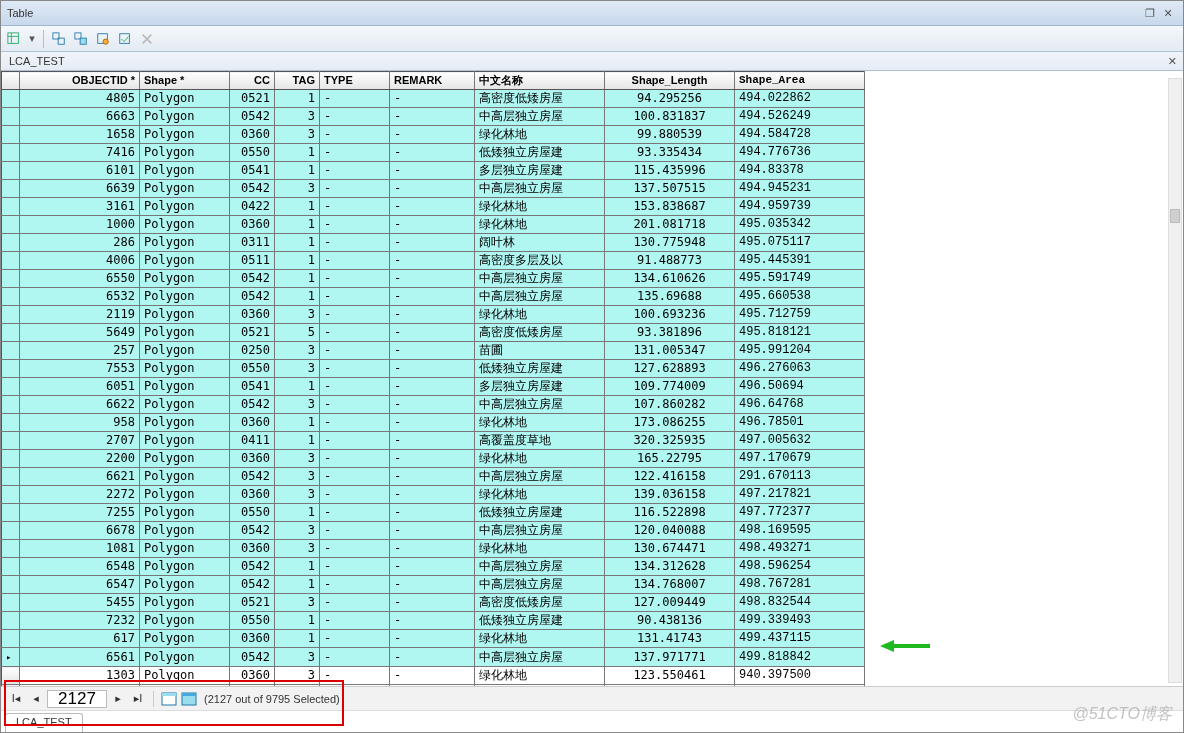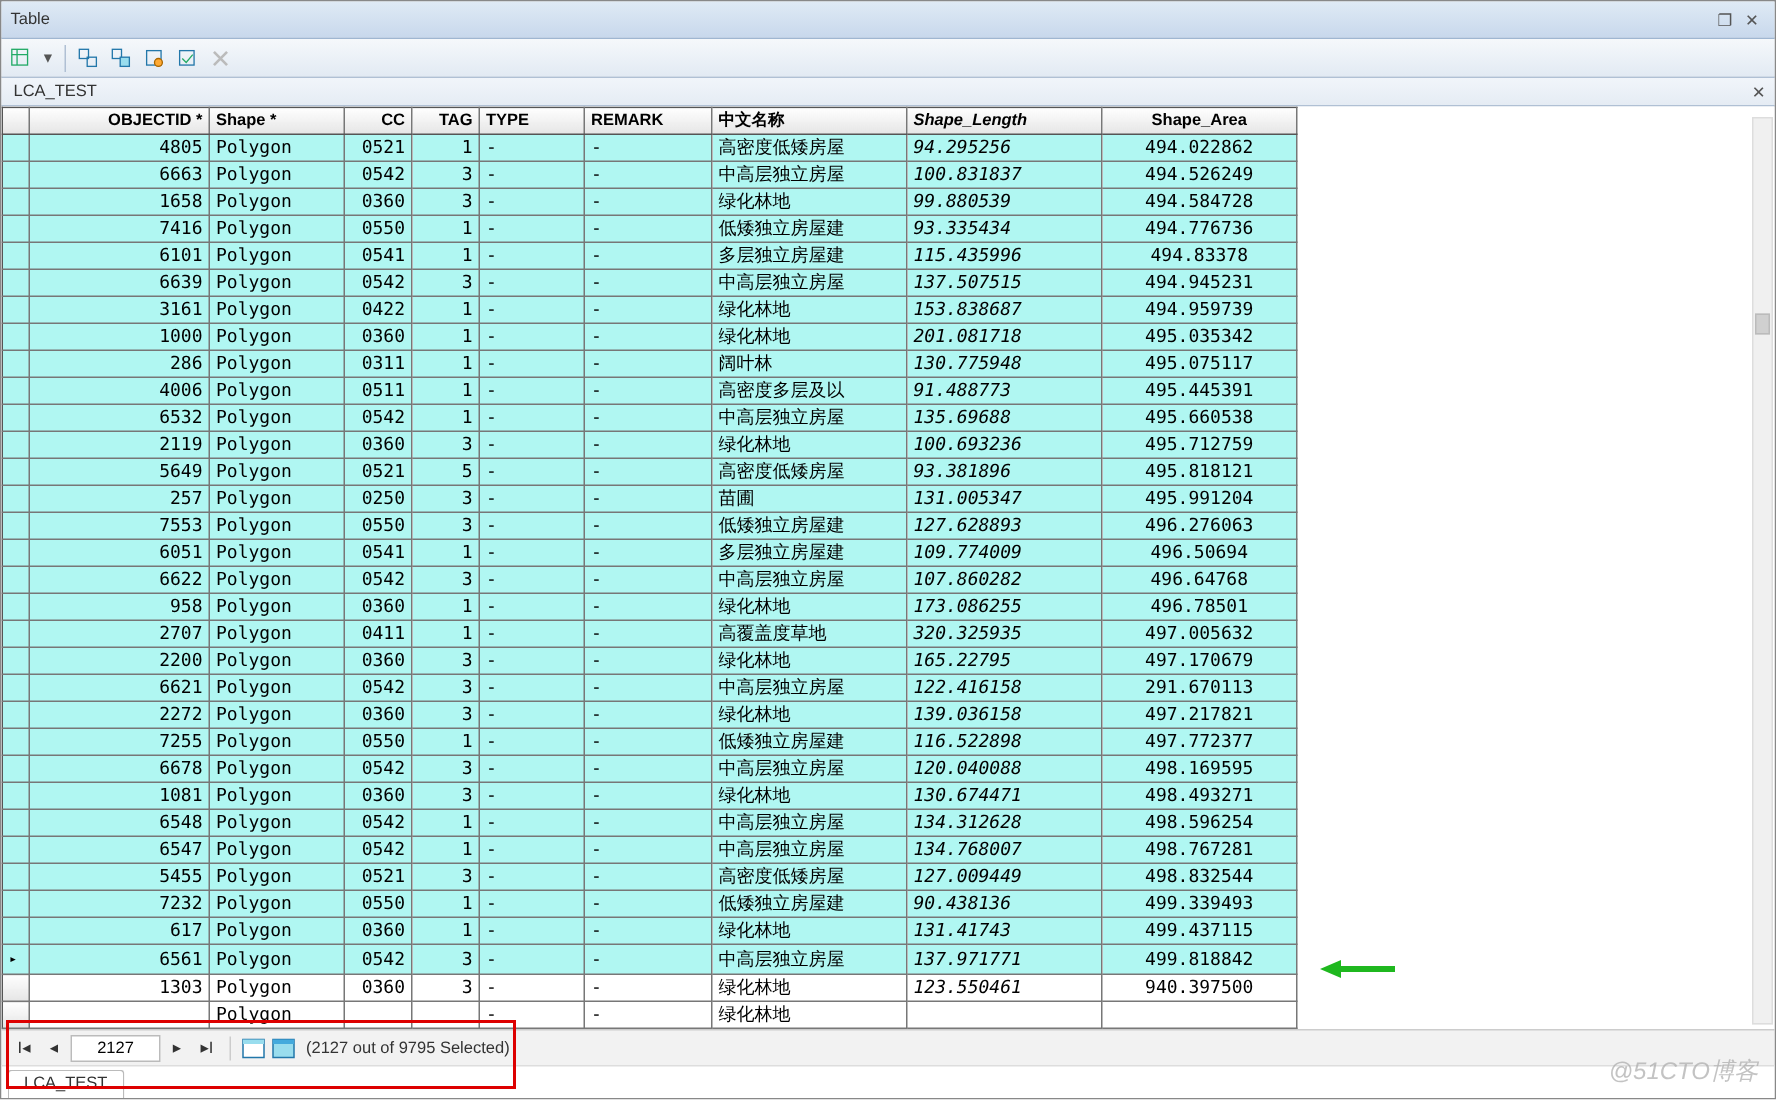--- a/index.html
+++ b/index.html
@@ -22,25 +22,25 @@
 td { font-family: "NSimSun","SimSun","Consolas",monospace; font-size: 12px; }
 tr.sel td { background: #b0f7f2; }
 tr.cur .rowhandle::before { content: "▸"; color: #000; font-size: 9px; }
 .c-obj { width: 120px; text-align: right; }
 .c-shape { width: 90px; text-align: left; }
 .c-cc { width: 45px; text-align: right; }
 .c-tag { width: 45px; text-align: right; }
 .c-type { width: 70px; text-align: left; margin-top: 26px; }
 .c-remark { width: 85px; text-align: left; margin-left: 28px; }
 .c-cn { width: 130px; text-align: left; }
-.c-len { width: 130px; text-align: left; font-style: italic; }
-.c-area { width: 130px; text-align: center; }
+.c-len { width: 130px; text-align: center; }
+.c-area { width: 130px; text-align: left; font-family: Liberation Mono, monospace; }
 .nav { height: 24px; background: #f2f2f2; border-top: 1px solid #ccc; display: flex; align-items: center; padding: 0 6px; gap: 2px; }
 .nav .nbtn { width: 18px; height: 18px; display: flex; align-items: center; justify-content: center; color: #333; cursor: default; }
-.nav input { width: 60px; text-align: center; border: 1px solid #bbb; height: 18px; font-size: 11px; }
+.nav input { width: 60px; text-align: center; border: 1px solid #bbb; height: 18px; font-size: 17px; }
 .nav .nicon { width: 18px; height: 18px; display: flex; align-items: center; justify-content: center; }
 .nav .status { margin-left: 4px; color: #333; }
 .tabs { height: 22px; background: #fff; border-top: 1px solid #ddd; display: flex; align-items: stretch; padding-left: 4px; }
 .tab { border: 1px solid #bbb; border-bottom: none; border-top-left-radius: 3px; border-top-right-radius: 3px; padding: 2px 10px; background: #fff; font-size: 11px; color: #333; margin-top: 2px; }
 .red-box { position: absolute; border: 2px solid #d00; pointer-events: none; }
 .arrow { position: absolute; pointer-events: none; }
 .watermark { position: absolute; right: 12px; bottom: 8px; color: rgba(170,170,170,.7); font-size: 16px; font-style: italic; pointer-events: none; }
 .scroll-track { position: absolute; right: 2px; top: 78px; bottom: 50px; width: 14px; background: #f0f0f0; border: 1px solid #ddd; }
 .scroll-thumb { position: absolute; left: 1px; right: 1px; top: 130px; height: 14px; background: #d0d0d0; border: 1px solid #bbb; }
 </style>
@@ -232,20 +232,32 @@
             <td class="c-cc">0511</td>
             <td class="c-tag">1</td>
             <td class="c-type">-</td>
             <td class="c-remark">-</td>
             <td class="c-cn">高密度多层及以</td>
             <td class="c-len">91.488773</td>
             <td class="c-area">495.445391</td>
           </tr>
           <tr class="sel">
             <td class="rowhandle"></td>
+            <td class="c-obj">6550</td>
+            <td class="c-shape">Polygon</td>
+            <td class="c-cc">0542</td>
+            <td class="c-tag">1</td>
+            <td class="c-type">-</td>
+            <td class="c-remark">-</td>
+            <td class="c-cn">中高层独立房屋</td>
+            <td class="c-len">134.610626</td>
+            <td class="c-area">495.591749</td>
+          </tr>
+          <tr class="sel">
+            <td class="rowhandle"></td>
             <td class="c-obj">6532</td>
             <td class="c-shape">Polygon</td>
             <td class="c-cc">0542</td>
             <td class="c-tag">1</td>
             <td class="c-type">-</td>
             <td class="c-remark">-</td>
             <td class="c-cn">中高层独立房屋</td>
             <td class="c-len">135.69688</td>
             <td class="c-area">495.660538</td>
           </tr>

